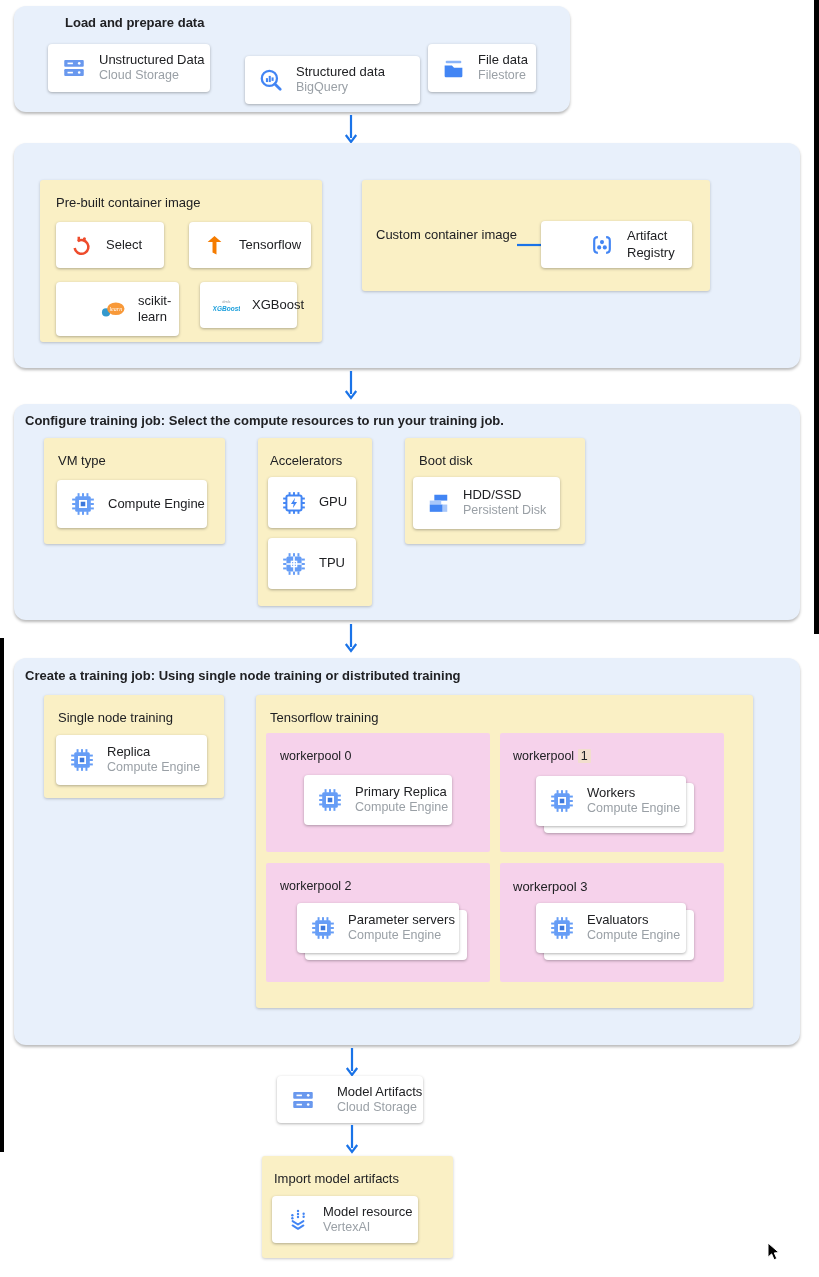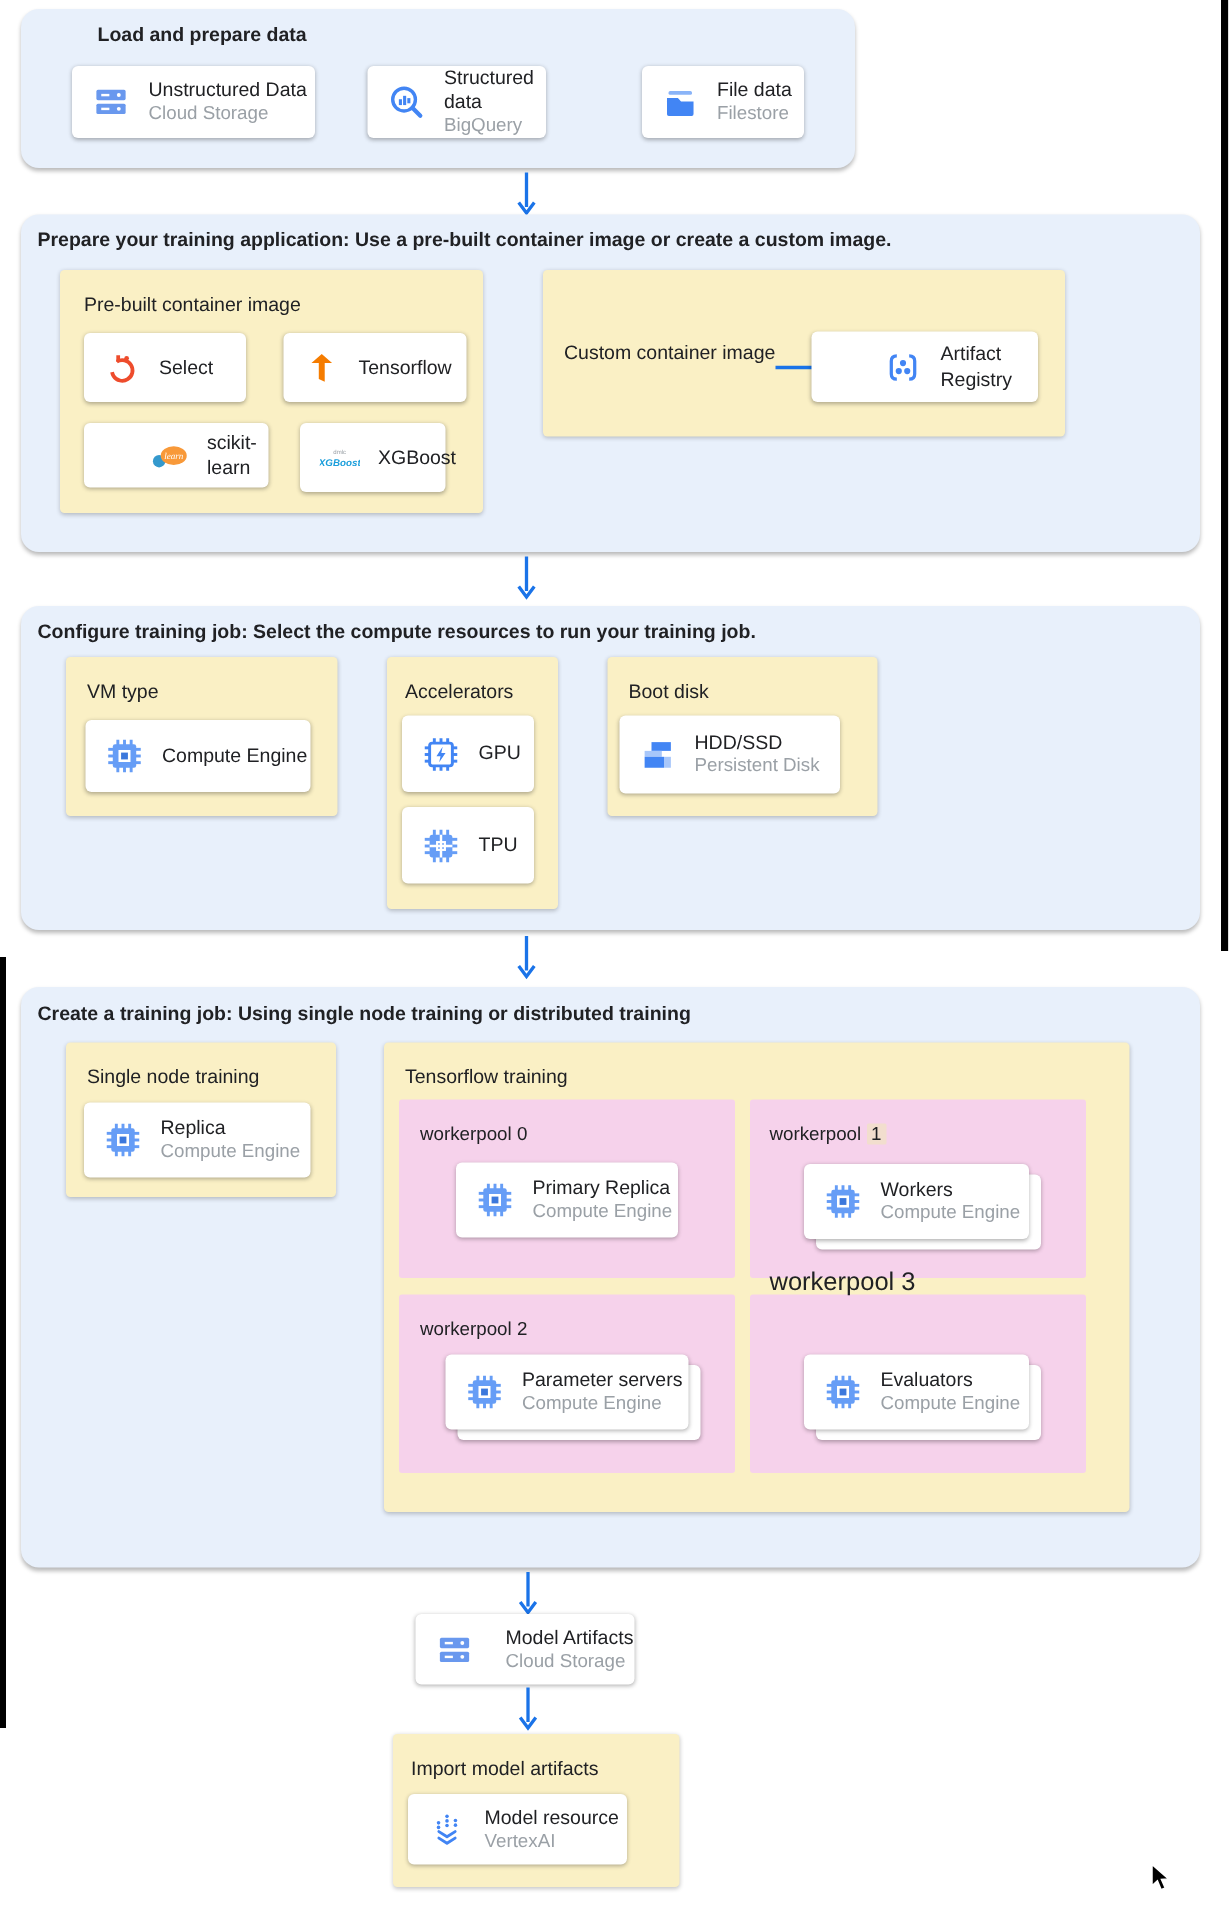--- a/index.html
+++ b/index.html
@@ -191,21 +191,21 @@
 
   <div class="card" style="left:48px;top:44px;width:162px;height:48px;">
     <svg class="ic" width="26" height="26">
         <use href="#i-storage"></use>
       </svg>
     <div class="txt">
         <div class="t1">Unstructured Data</div>
       <div class="t2">Cloud Storage</div>
       </div>
   </div>
-  <div class="card" style="left:245px;top:44px;width:119px;height:48px;">
+  <div class="card" style="left:245px;top:56px;width:175px;height:48px;">
     <svg class="ic" width="26" height="26">
         <use href="#i-bigquery"></use>
       </svg>
     <div class="txt">
         <div class="t1">Structured data</div>
       <div class="t2">BigQuery</div>
       </div>
   </div>
   <div class="card" style="left:428px;top:44px;width:108px;height:48px;">
     <svg class="ic" width="25" height="25">
@@ -215,42 +215,41 @@
         <div class="t1">File data</div>
       <div class="t2">Filestore</div>
       </div>
   </div>
 
   <svg class="arrow" style="left:343px;top:114px;" width="16" height="30">
       <use href="#i-arrow-down"></use>
     </svg>
 
   <div class="section" style="left:14px;top:143px;width:786px;height:225px;"></div>
-  <div class="sec-title" style="left:25px;top:152px;">Prepare your training application: Use a pre-built container image or create a custom image.</div>
 
   <div class="ybox" style="left:40px;top:180px;width:282px;height:162px;"></div>
   <div class="box-label" style="left:56px;top:195px;">Pre-built container image</div>
 
   <div class="card" style="left:56px;top:222px;width:108px;height:46px;">
     <svg class="ic" width="25" height="25">
         <use href="#i-pytorch"></use>
       </svg>
     <div class="txt">
         <div class="t1">Select</div>
       </div>
   </div>
   <div class="card" style="left:189px;top:222px;width:122px;height:46px;">
     <svg class="ic" width="25" height="25">
         <use href="#i-tensorflow"></use>
       </svg>
     <div class="txt">
         <div class="t1">Tensorflow</div>
       </div>
   </div>
-  <div class="card" style="left:56px;top:282px;width:123px;height:43px;padding-left:44px;">
+  <div class="card" style="left:56px;top:282px;width:123px;height:54px;padding-left:44px;">
     <svg class="ic" width="26" height="26">
         <use href="#i-sklearn"></use>
       </svg>
     <div class="txt">
         <div class="t1">scikit-learn</div>
       </div>
   </div>
   <div class="card" style="left:200px;top:282px;width:97px;height:46px;">
     <svg class="ic" width="27" height="27">
         <use href="#i-xgboost"></use>
@@ -381,21 +380,21 @@
     <svg class="ic" width="26" height="26">
         <use href="#i-compute"></use>
       </svg>
     <div class="txt">
         <div class="t1">Parameter servers</div>
       <div class="t2">Compute Engine</div>
       </div>
   </div>
 
   <div class="pbox" style="left:500px;top:863px;width:224px;height:119px;"></div>
-  <div class="box-label" style="left:513px;top:845px;font-size:17px;">workerpool 3</div>
+  <div class="box-label" style="left:513px;top:879px;font-size:13px;">workerpool 3</div>
   <div class="card-ghost" style="left:544px;top:910px;width:150px;height:50px;"></div>
   <div class="card" style="left:536px;top:903px;width:150px;height:50px;">
     <svg class="ic" width="26" height="26">
         <use href="#i-compute"></use>
       </svg>
     <div class="txt">
         <div class="t1">Evaluators</div>
       <div class="t2">Compute Engine</div>
       </div>
   </div>

